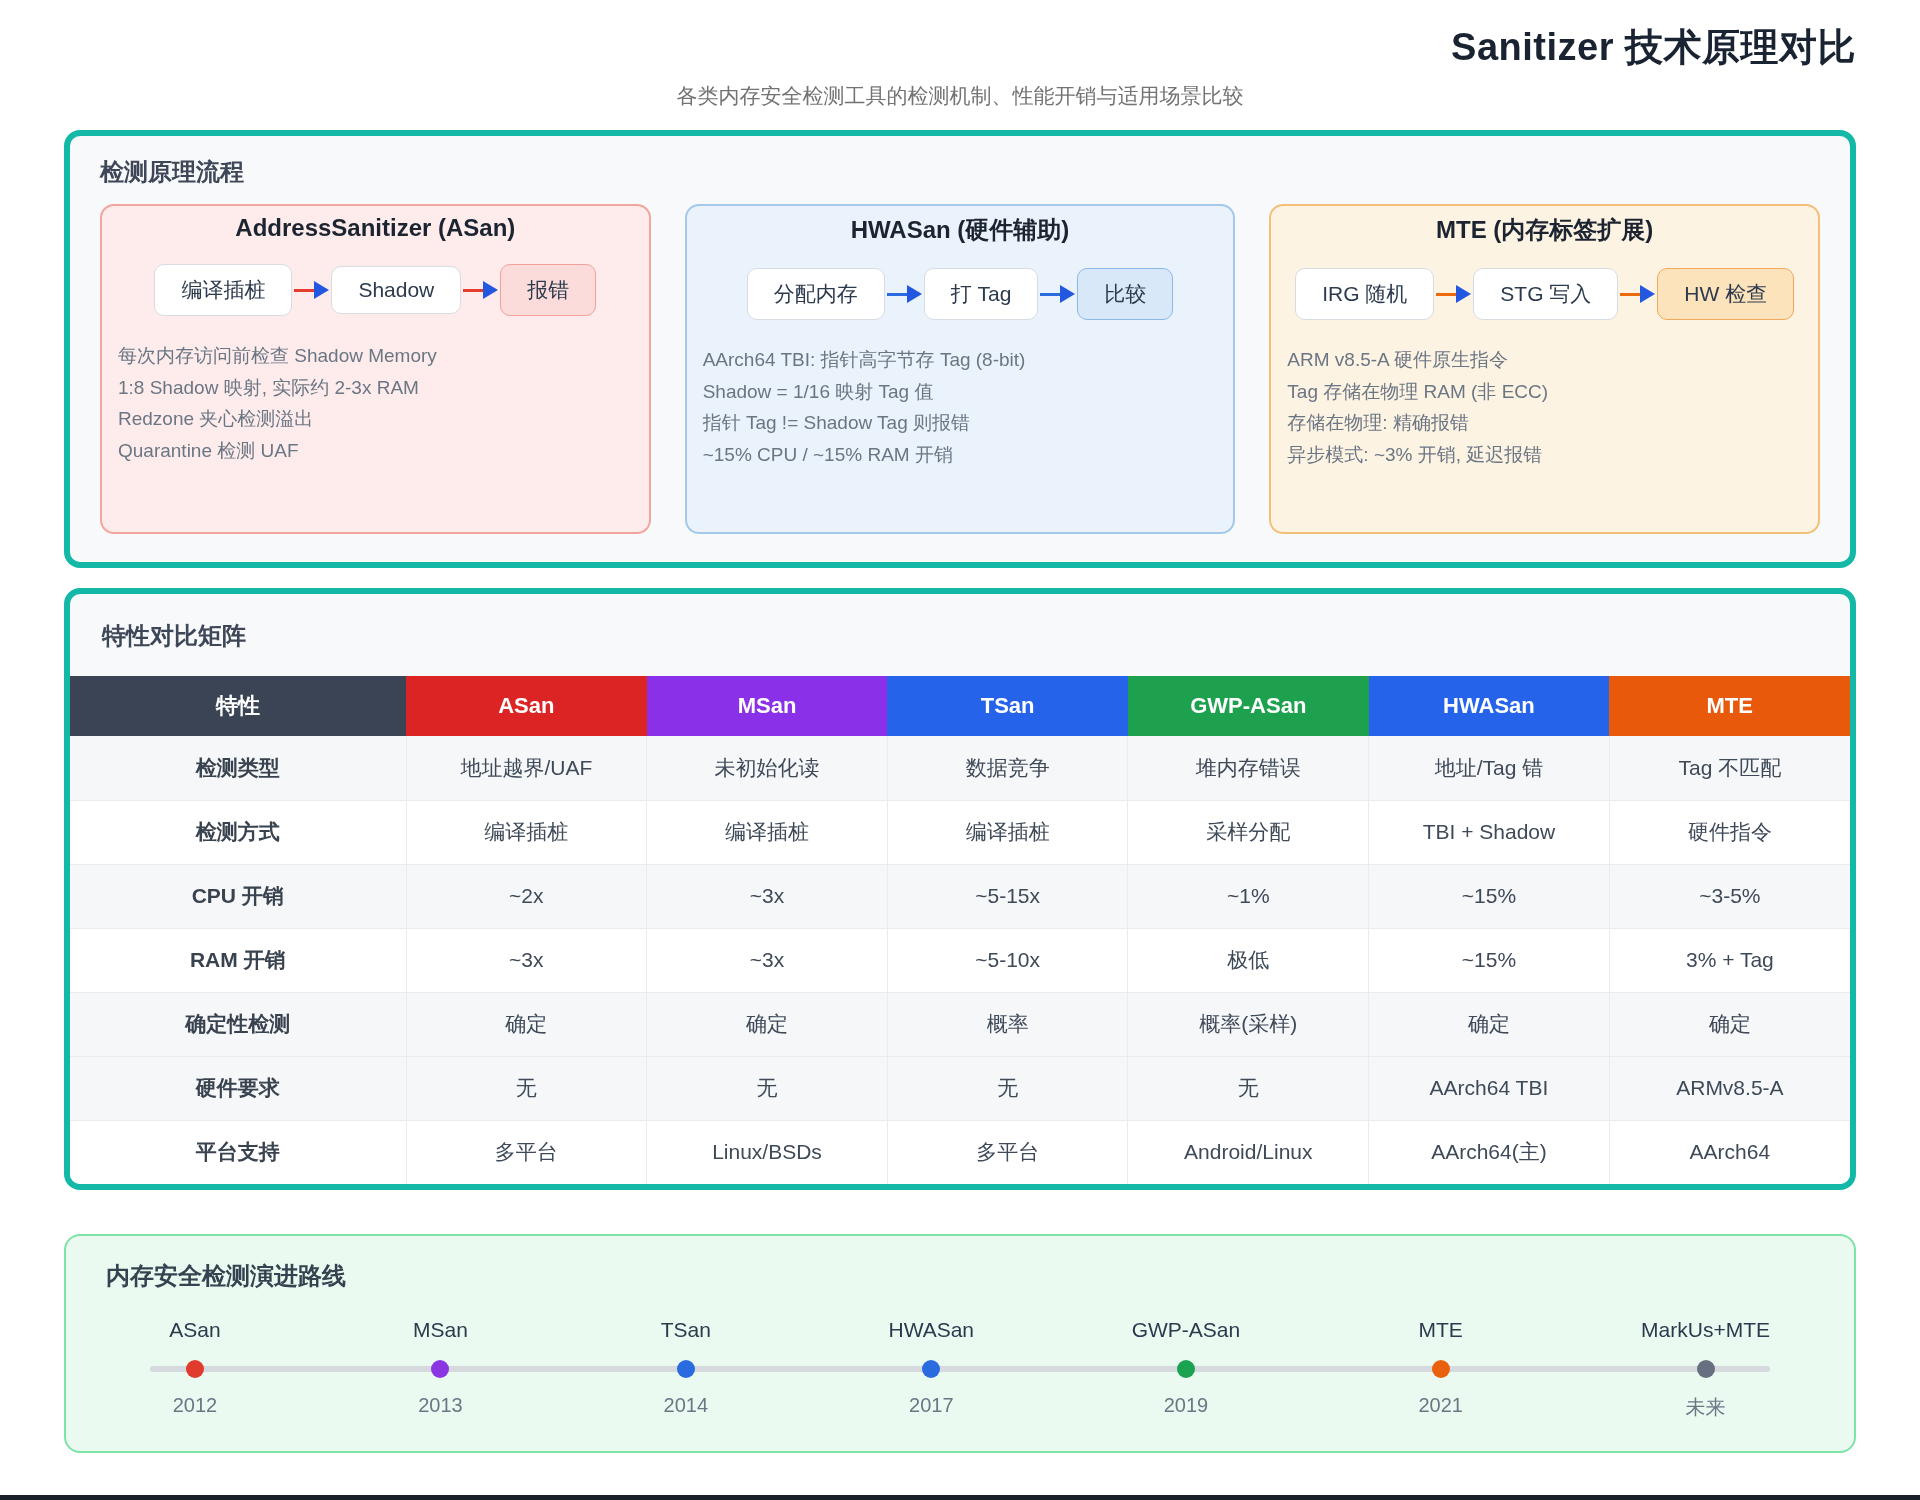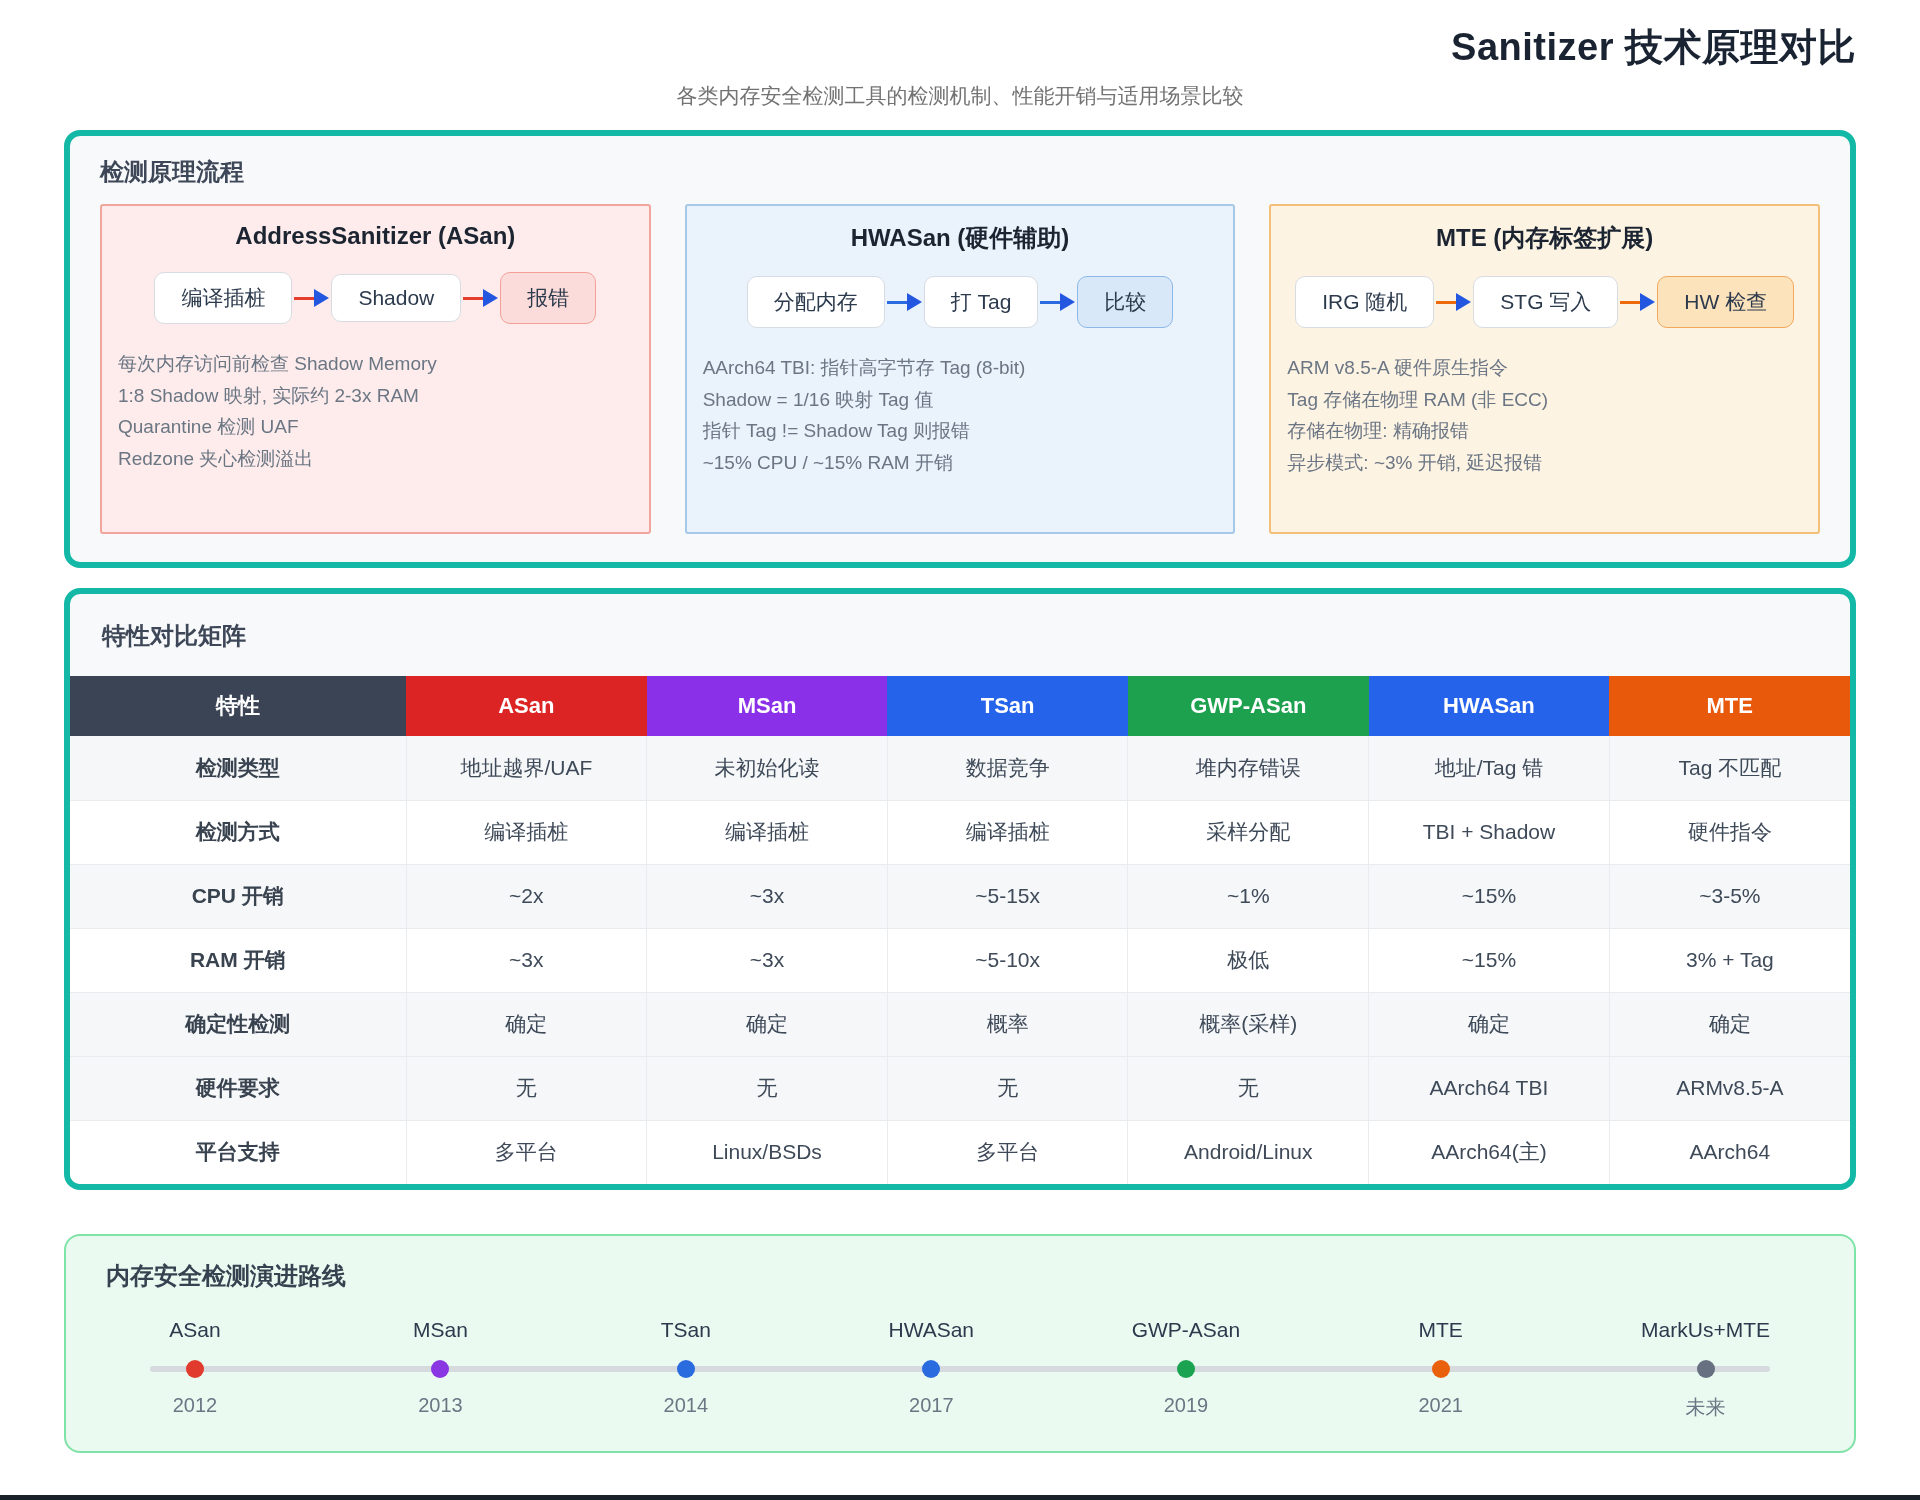--- a/index.html
+++ b/index.html
@@ -10,22 +10,22 @@
 
   .page-title { text-align:right; font-size:38px; font-weight:bold; color:#1a2332; letter-spacing:0.5px; }
   .page-subtitle { text-align:center; font-size:21px; color:#737373; margin-top:9px; }
 
   .section-card { background:#f8f9fa; border:6px solid #14b8a6; border-radius:16px; margin-top:20px; }
   .section-heading { font-size:24px; font-weight:bold; color:#3d4757; }
 
   
   #flow-section { padding:20px 30px 28px 30px; }
   #flow-cards { display:flex; gap:34px; margin-top:16px; }
-  .flow-card { flex:1; border-radius:3px; border:2px solid var(--card-border); background:var(--card-bg);
-    padding:16px 16px 24px 16px; min-height:330px; }
+  .flow-card { flex:1; border-radius:14px; border:2px solid var(--card-border); background:var(--card-bg);
+    padding:8px 16px 24px 16px; min-height:330px; }
   .flow-card-title { text-align:center; font-size:24px; font-weight:bold; color:#1b2430; }
   .flow-steps { display:flex; align-items:center; justify-content:center; margin-top:22px; }
   .step-box { background:#ffffff; border:1px solid #d7dce3; border-radius:10px; padding:11px 26px;
     font-size:21px; color:#2c3a4d; white-space:nowrap; }
   .step-box.end { background:var(--end-bg); border-color:var(--end-border); }
   .arrow { display:flex; align-items:center; margin:0 2px; }
   .arrow-line { width:20px; height:3px; background:var(--line-color); }
   .arrow-head { width:0; height:0; border-top:9px solid transparent; border-bottom:9px solid transparent;
     border-left:15px solid #2457e0; }
   .flow-desc { margin-top:24px; text-align:left; font-size:19px; line-height:1.66; color:#6b7684; }
@@ -81,22 +81,22 @@
             <div class="step-box">Shadow</div>
             <span class="arrow">
               <span class="arrow-line"></span>
               <span class="arrow-head" style="border-left-color: rgb(36, 87, 224);"></span>
             </span>
             <div class="step-box end">报错</div>
           </div>
           <div class="flow-desc">
             <div>每次内存访问前检查 Shadow Memory</div>
             <div>1:8 Shadow 映射, 实际约 2-3x RAM</div>
+            <div>Redzone 夹心检测溢出</div>
             <div>Quarantine 检测 UAF</div>
-            <div>Redzone 夹心检测溢出</div>
           </div>
         </div>
         <div class="flow-card" style="--card-bg: #eaf2fb; --card-border: #a6c9ea; --line-color: #2b6be0; --end-bg: #d8e8f9; --end-border: #8cb8e8;">
           <div class="flow-card-title">HWASan (硬件辅助)</div>
           <div class="flow-steps">
             <div class="step-box">分配内存</div>
             <span class="arrow">
               <span class="arrow-line"></span>
               <span class="arrow-head" style="border-left-color: rgb(36, 87, 224);"></span>
             </span>

